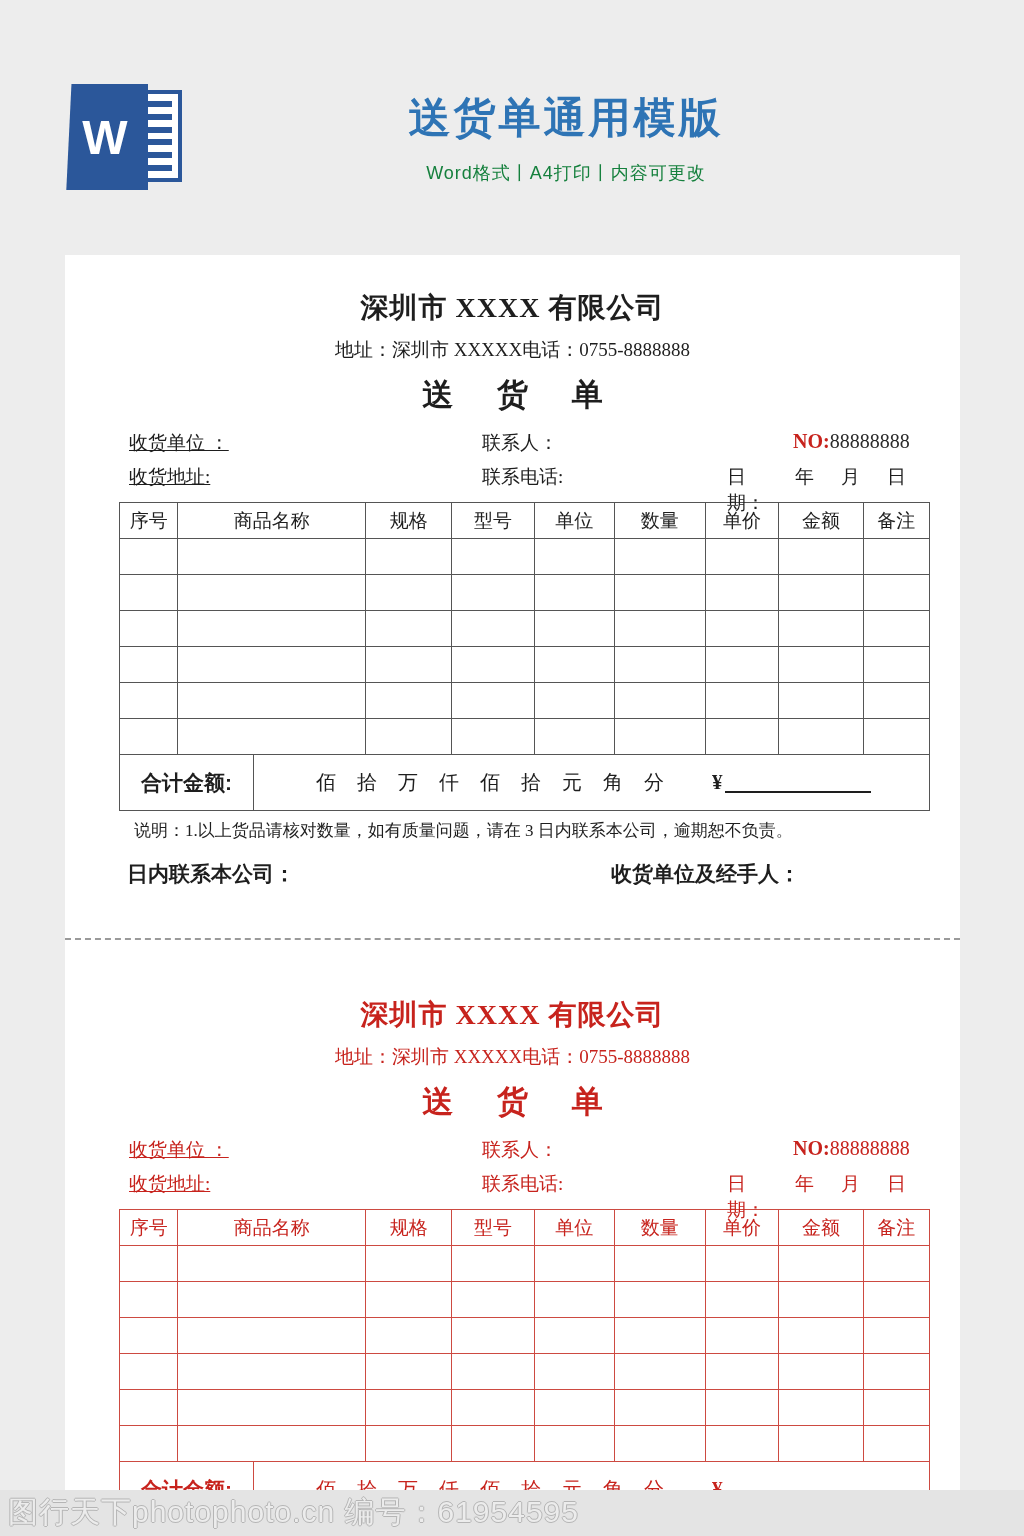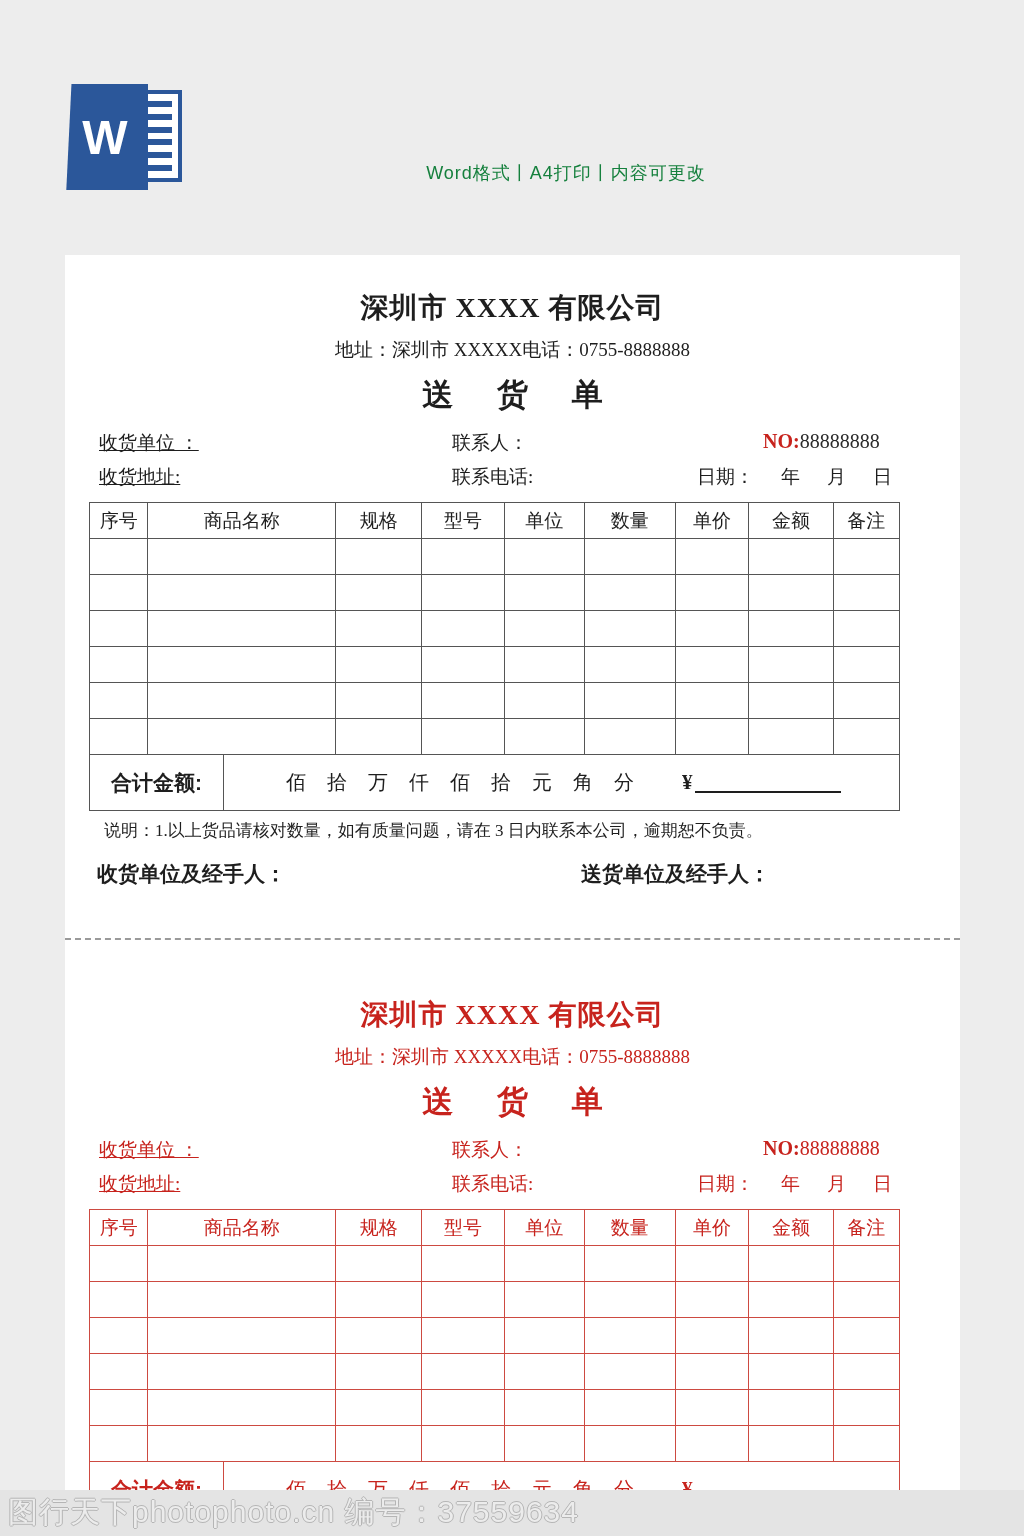--- a/index.html
+++ b/index.html
@@ -21,21 +21,21 @@
   .wi-block span{color:#fff;font:bold 48px "Liberation Sans",sans-serif;}
   .page-title{position:absolute;top:90px;left:calc(50% + 54px);transform:translateX(-50%);
     white-space:nowrap;font-family:"Liberation Sans",sans-serif;font-weight:bold;
     font-size:42px;letter-spacing:3px;color:var(--c-blue,#2e74b5);}
   .page-subtitle{position:absolute;top:161px;left:calc(50% + 54px);transform:translateX(-50%);
     white-space:nowrap;font-family:"Liberation Sans",sans-serif;
     font-size:18px;color:#15803d;letter-spacing:1px;}
   
   .sheet{position:absolute;left:65px;top:255px;width:895px;height:1235px;background:#fff;
     box-sizing:border-box;overflow:hidden;}
-  .form{padding:0 24px;color:var(--ink);}
+  .form{padding:0 54px;color:var(--ink);}
   .theme-black{--ink:var(--c-blackink,#1e1e1e);--line:var(--c-blackline,#555);--accent:var(--c-redink,#c7231d);padding-top:34px;}
   .theme-red{--ink:var(--c-redink,#c7231d);--line:var(--c-redline,#cd4a41);--accent:var(--c-redink,#c7231d);padding-top:56px;}
   .company{text-align:center;font-size:28px;font-weight:bold;margin:0 0 10px;letter-spacing:1px;}
   .addr-row{display:flex;justify-content:center;font-size:19px;height:26px;}
   .doc-title{text-align:center;font-size:31px;font-weight:bold;letter-spacing:18px;padding-left:18px;margin:11px 0 14px;}
   .info-row{position:relative;height:34px;font-size:19px;}
   .cell-a{position:absolute;left:10px;text-decoration:underline;}
   .cell-b{position:absolute;left:363px;}
   .cell-no{position:absolute;left:674px;font-size:20px;}
   .no-prefix{color:var(--accent);font-weight:bold;}
@@ -76,20 +76,21 @@
         <i></i>
         <i></i>
         <i></i>
         <i></i>
         <i></i>
     </div>
     <div class="wi-block">
       <span>W</span>
     </div>
   </div>
+  <div class="page-title">送货单通用模版</div>
   <div class="page-subtitle">Word格式丨A4打印丨内容可更改</div>
 </div>
 
 <div class="sheet">
   <div class="form theme-black">
   <div class="company">深圳市 XXXX 有限公司</div>
   <div class="addr-row">
     <span><span>地址：</span><span>深圳市 XXXXX</span></span>
     <span><span>电话：</span><span>0755-8888888</span></span>
   </div>
@@ -223,22 +224,22 @@
             <span>分</span>
           </span>
       <span class="currency">¥</span>
       <span class="uline"></span>
     </div>
   </div>
 
   <div class="note">说明：1.以上货品请核对数量，如有质量问题，请在 3 日内联系本公司，逾期恕不负责。</div>
 
   <div class="sign-row">
-    <span class="sign-left">收货单位及经手人：</span>
-    <span class="sign-right">送货单位及经手人：</span>
+    <span class="sign-left">日内联系本公司：</span>
+    <span class="sign-right">收货单位及经手人：</span>
   </div>
 </div>
   <hr class="divider">
   <div class="form theme-red">
   <div class="company">深圳市 XXXX 有限公司</div>
   <div class="addr-row">
     <span><span>地址：</span><span>深圳市 XXXXX</span></span>
     <span><span>电话：</span><span>0755-8888888</span></span>
   </div>
   <div class="doc-title">送 货 单</div>
@@ -372,14 +373,14 @@
           </span>
       <span class="currency">¥</span>
       <span class="uline"></span>
     </div>
   </div>
 
 </div>
 </div>
 
 <div class="watermark-bar">
-  <span class="watermark-text">图行天下photophoto.cn 编号：37559634</span>
+  <span class="watermark-text">图行天下photophoto.cn 编号：61954595</span>
 </div>
 
 </body></html>

